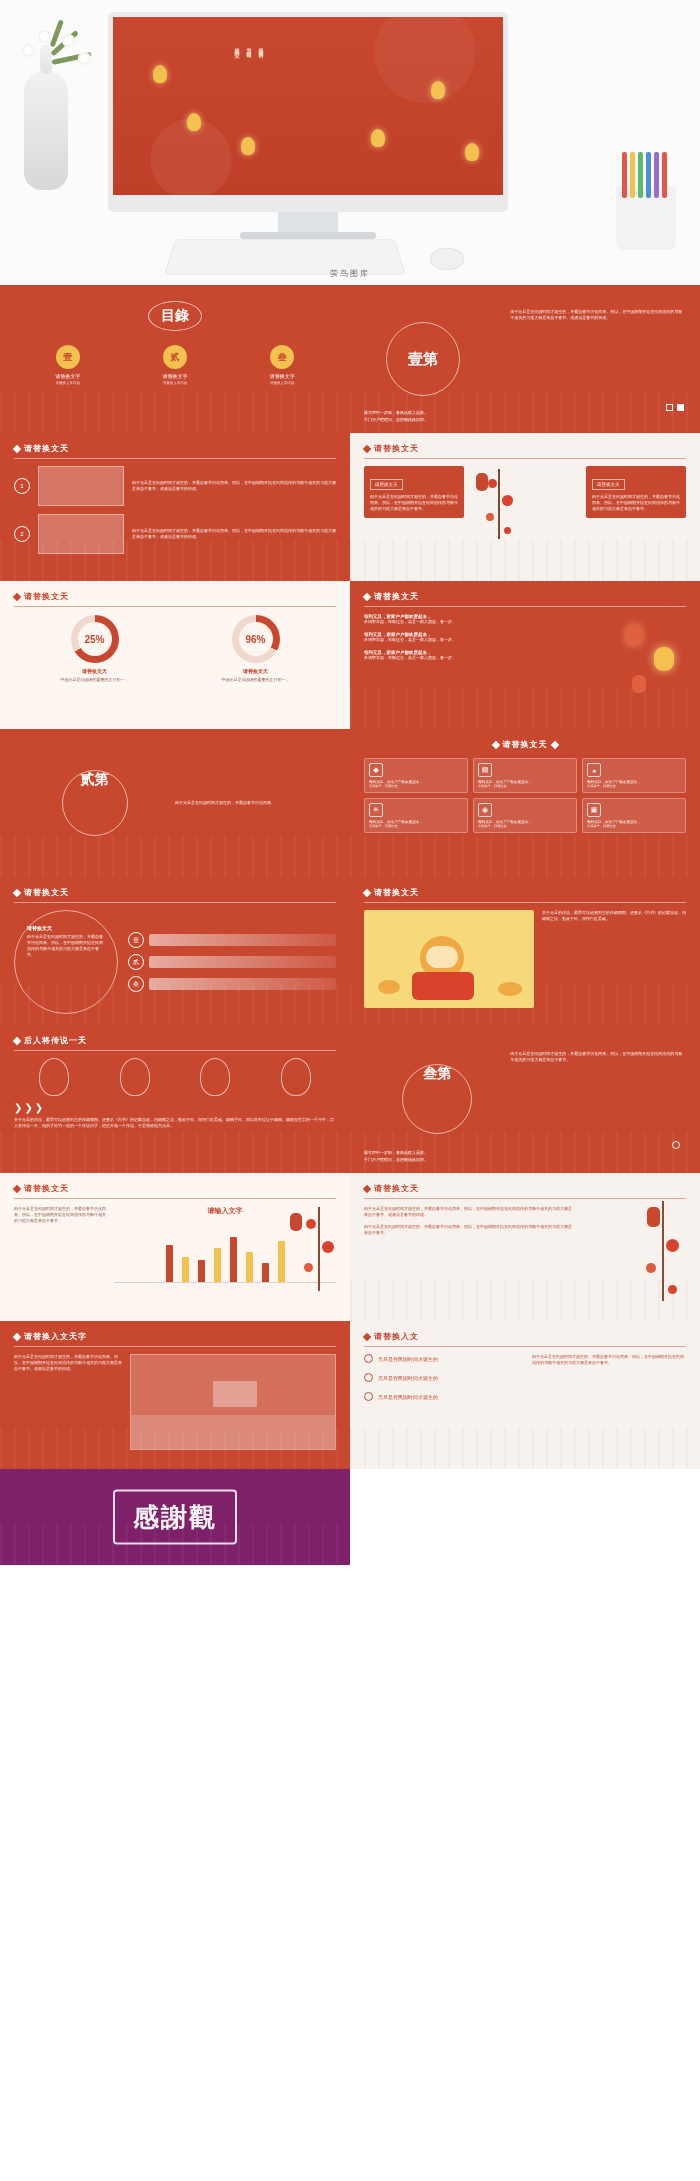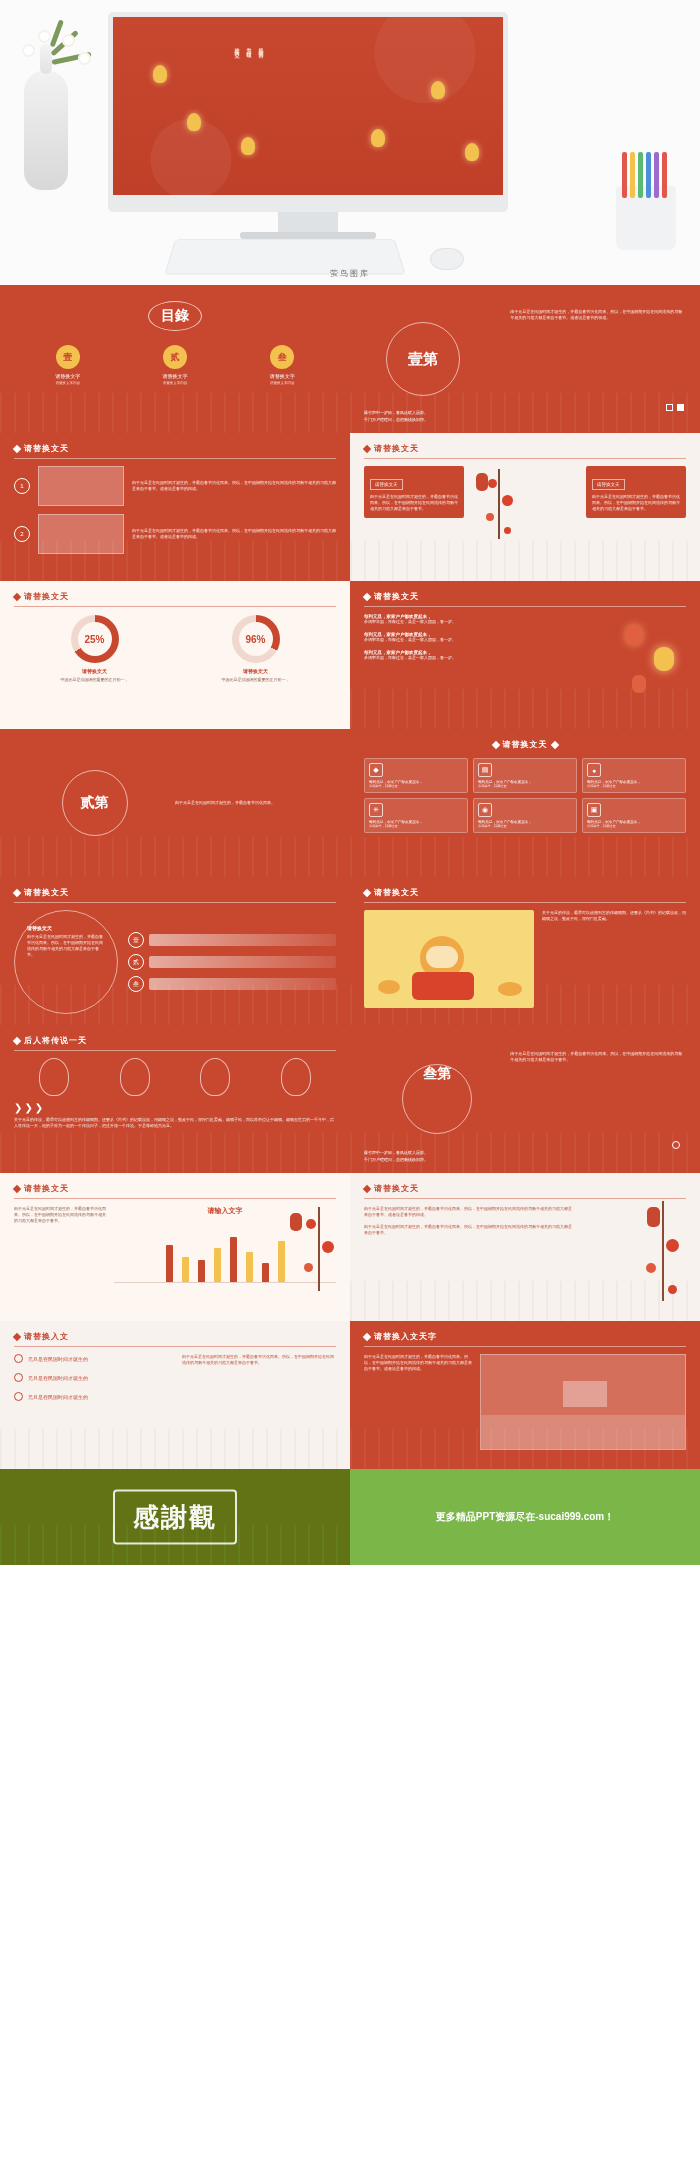--- a/index.html
+++ b/index.html
@@ -125,21 +125,21 @@
 
   .sq-icon {
     width:14px; height:14px; border:1px solid rgba(255,255,255,.75); border-radius:2px;
     display:flex; align-items:center; justify-content:center; font-size:7px; color:#fff;
   }
 
   .chk { width:7px;height:7px;border:1px solid #fff;display:inline-block; }
 
   
   .footer { width:700px; height:96px; display:flex; }
-  .footer .left { width:350px; background:#4d7c0f; position:relative; overflow:hidden; }
+  .footer .left { width:350px; background:#701a75; position:relative; overflow:hidden; }
   .footer .right { width:350px; background:#fff; display:flex; flex-direction:column; }
   .footer .greenbar { flex:1; background:#7ab648; display:flex; align-items:center; justify-content:center;
     color:#fff; font-size:10px; font-weight:bold; }
   .footer .whitebar { height:30px; background:#fff; display:flex; align-items:center; justify-content:center; }
   .footer .whitebar span { color:#7ab648; font-size:10px; font-weight:bold; letter-spacing:1px; }
 
   .thanks {
     position:absolute; left:50%; top:50%; transform:translate(-50%,-50%);
     border:2px solid rgba(255,255,255,.85); padding:8px 18px; border-radius:4px;
     font-size:26px; font-weight:bold; font-family:"DejaVu Sans", sans-serif;
@@ -346,21 +346,21 @@
         <div style="position:absolute;left:34px;top:26px;width:20px;height:24px;background:#f2c14e;border-radius:9px;box-shadow:0 0 10px rgba(255,220,140,.8);"></div>
         <div style="position:absolute;left:12px;top:54px;width:14px;height:18px;background:#e0603f;border-radius:6px;"></div>
       </div>
     </div>
   </div>
 
   <div class="slide">
     <div class="bldg"></div>
     <div class="slide-inner" style="display:flex;align-items:center;">
       <div style="flex:1;display:flex;justify-content:center;">
-        <div style="width:66px;height:66px;border:1px solid rgba(255,255,255,.6);border-radius:50%;display:flex;align-items:center;justify-content:center;">
+        <div style="width:66px;height:66px;border:1px solid rgba(255,255,255,.6);border-radius:50%;display:flex;align-items:flex-start;justify-content:center;">
           <span style="font-size:14px;font-weight:bold;font-family:'DejaVu Sans',sans-serif;">贰第</span>
         </div>
       </div>
       <div style="flex:1;">
         <div class="para">由于元旦是在民国时间才诞生的，并最自春节演化而来。</div>
       </div>
     </div>
   </div>
 
   <div class="slide">
@@ -550,20 +550,38 @@
         <div style="position:absolute;left:28px;top:0;width:2px;height:100px;background:#8a4a33;"></div>
         <div style="position:absolute;left:14px;top:14px;width:11px;height:11px;background:#d8432c;border-radius:50%;"></div>
         <div style="position:absolute;left:32px;top:38px;width:13px;height:13px;background:#d8432c;border-radius:50%;"></div>
         <div style="position:absolute;left:12px;top:62px;width:10px;height:10px;background:#e05a3e;border-radius:50%;"></div>
         <div style="position:absolute;left:34px;top:84px;width:9px;height:9px;background:#d8432c;border-radius:50%;"></div>
       </div>
       <div style="position:absolute;right:40px;top:34px;width:13px;height:20px;background:#c8472f;border-radius:5px;"></div>
     </div>
   </div>
 
+  <div class="slide">
+    <div class="bldg"></div>
+    <div class="slide-inner">
+      <div class="ttl">
+          <span class="dia"></span>
+          <span>请替换入文天字</span>
+        </div>
+      <div class="rule"></div>
+      <div style="display:flex;gap:8px;">
+        <div class="para" style="width:108px;">由于元旦是在民国时间才诞生的，并最自春节演化而来。所以，在中国朗期开始在民间流传的与新年相关的习俗大都是来自于春节。成者说是春节的祖成。</div>
+        <div style="flex:1;height:96px;background:rgba(255,255,255,.22);border:1px solid rgba(255,255,255,.35);position:relative;overflow:hidden;">
+          <div style="position:absolute;left:40%;top:28%;width:44px;height:26px;background:rgba(255,255,255,.35);"></div>
+          <div style="position:absolute;left:0;bottom:0;width:100%;height:34px;background:rgba(255,255,255,.18);"></div>
+        </div>
+      </div>
+    </div>
+  </div>
+
   <div class="slide light">
     <div class="bldg dark"></div>
     <div class="slide-inner">
       <div class="ttl red">
           <span class="dia red"></span>
           <span>请替换入文</span>
         </div>
       <div class="rule red"></div>
       <div style="display:flex;gap:10px;">
         <div style="width:158px;">
@@ -577,44 +595,25 @@
           </div>
           <div style="display:flex;align-items:center;gap:5px;">
             <span style="width:9px;height:9px;border:1px solid #c8472f;border-radius:50%;flex:none;"></span>
             <span style="color:#c8472f;font-size:5px;">元旦是在民国时间才诞生的</span>
           </div>
         </div>
         <div class="para red" style="flex:1;">由于元旦是在民国时间才诞生的，并最自春节演化而来。所以，在中国朗期开始在民间流传的与新年相关的习俗大都是来自于春节。</div>
       </div>
     </div>
   </div>
-
-  <div class="slide">
-    <div class="bldg"></div>
-    <div class="slide-inner">
-      <div class="ttl">
-          <span class="dia"></span>
-          <span>请替换入文天字</span>
-        </div>
-      <div class="rule"></div>
-      <div style="display:flex;gap:8px;">
-        <div class="para" style="width:108px;">由于元旦是在民国时间才诞生的，并最自春节演化而来。所以，在中国朗期开始在民间流传的与新年相关的习俗大都是来自于春节。成者说是春节的祖成。</div>
-        <div style="flex:1;height:96px;background:rgba(255,255,255,.22);border:1px solid rgba(255,255,255,.35);position:relative;overflow:hidden;">
-          <div style="position:absolute;left:40%;top:28%;width:44px;height:26px;background:rgba(255,255,255,.35);"></div>
-          <div style="position:absolute;left:0;bottom:0;width:100%;height:34px;background:rgba(255,255,255,.18);"></div>
-        </div>
-      </div>
-    </div>
-  </div>
 </div>
 
 <div class="footer">
   <div class="left">
     <div class="bldg"></div>
     <div class="lantern" style="left:40px;top:14px;background:#f2c14e;"></div>
     <div class="lantern" style="left:290px;top:20px;background:#f2c14e;"></div>
     <div class="lantern" style="left:250px;top:66px;background:#f2c14e;"></div>
     <div class="thanks">感謝觀</div>
   </div>
   <div class="right">
-    <div class="greenbar">更多精品PPT资源尽在-sucai999.com！</div>
   </div>
 </div>
 
 </body></html>

